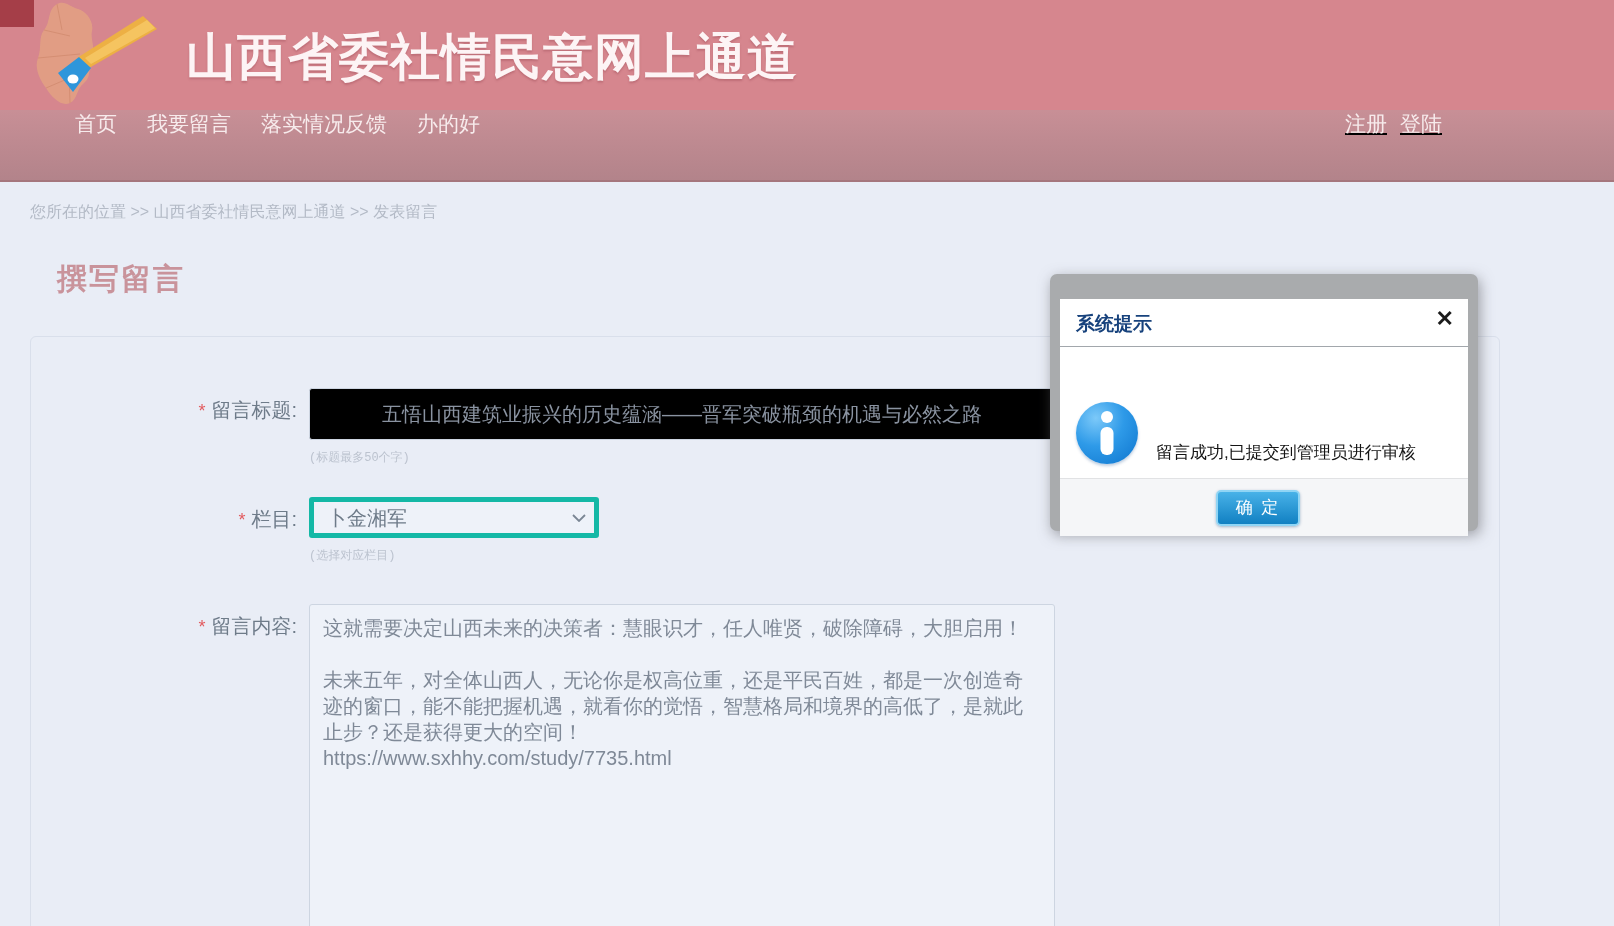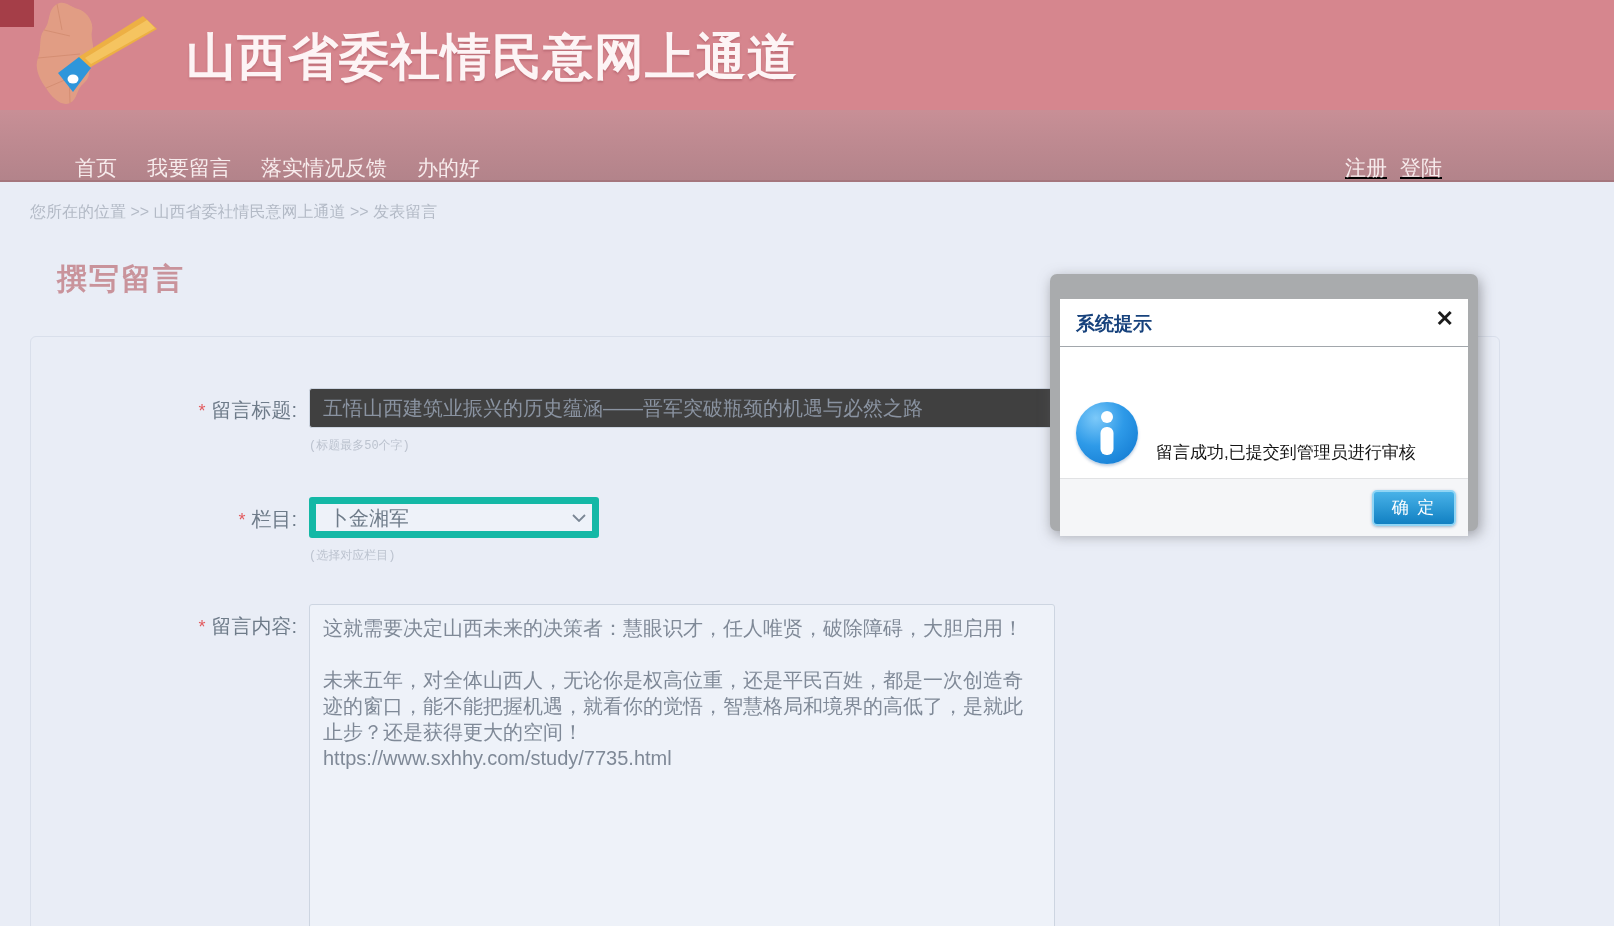--- a/index.html
+++ b/index.html
@@ -16,21 +16,21 @@
   .logo-svg { position:absolute; left:25px; top:2px; }
   .site-title {
     position:absolute; left:186px; top:24px;
     font-size:50px; font-weight:bold; letter-spacing:1px;
     color:#fdf4f5; text-shadow:0 2px 2px rgba(150,70,80,0.35);
     white-space:nowrap;
   }
 
   
   .main-nav {
-    height:72px; display:flex; align-items:flex-end;
+    height:72px; display:flex; align-items:flex-start;
     background:linear-gradient(#c88f96,#b2838a);
     padding:0 172px 0 75px;
     box-shadow:inset 0 -2px 0 rgba(140,95,100,0.35);
   }
   .nav-item { color:#f7ebec; font-size:21px; margin-right:30px; cursor:pointer; white-space:nowrap; }
   .nav-auth { margin-left:auto; display:flex;text-decoration:underline; }
   .nav-auth .nav-item { margin-right:0; margin-left:13px; }
 
   
   .breadcrumb { padding:20px 14px 0 30px; font-size:16px; color:#b3bac6; }
@@ -47,30 +47,31 @@
   .row-title   { top:51px; }
   .row-column  { top:160px; }
   .row-content { top:267px; }
   .form-label {
     width:250px; text-align:right; padding-top:9px;
     font-size:20px; color:#6e7b89; white-space:nowrap;
   }
   .required { color:#e25b5f; margin-right:6px; font-size:18px; }
   .field-col { margin-left:12px; }
   .text-input {
-    width:746px; height:40px;
-    border:1px solid #cdd5e1; border-radius:3px; background:#404040;
+    width:746px; height:52px;
+    border:1px solid #cdd5e1; border-radius:3px; background:#000000;
     font-size:20px; color:#8a93a1; padding:0 13px;
     font-family:"Liberation Sans", sans-serif;
+    text-align:center;
   }
   .field-hint { margin-top:9px; font-size:12px; color:#bcc3cf;font-family:Liberation Mono, monospace; }
   .select-wrap { position:relative; width:290px; }
   .column-select {
     width:290px; height:41px; appearance:none; -webkit-appearance:none;
-    border:7px solid #14b8a6; border-radius:3px; background:#eef2f9;
+    border:5px solid #14b8a6; border-radius:3px; background:#eef2f9;
     font-size:20px; color:#6e7b89; padding:0 34px 0 13px;
     font-family:"Liberation Sans", sans-serif;
   }
   .chevron-down { position:absolute; right:13px; top:17px; pointer-events:none; }
   .content-textarea {
     width:746px; height:400px; resize:none;
     border:1px solid #cdd5e1; border-radius:3px; background:#eef2f9;
     font-size:20px; line-height:26px; color:#7f8997; padding:10px 13px;
     font-family:"Liberation Sans", sans-serif;
   }
@@ -92,21 +93,21 @@
   .info-icon {
     width:62px; height:62px; border-radius:50%; flex-shrink:0; position:relative;
     background:radial-gradient(circle at 32% 26%, #7cc9f9 0%, #2e9ae8 45%, #0d74cd 100%);
     box-shadow:0 2px 3px rgba(40,90,150,0.3);
   }
   .info-dot { position:absolute; left:50%; top:9px;  transform:translateX(-50%); width:12px; height:12px; background:#fff; border-radius:50%; }
   .info-bar { position:absolute; left:50%; top:25px; transform:translateX(-50%); width:13px; height:28px; background:#fff; border-radius:6px; }
   .modal-message { margin-left:18px; font-size:17px; color:#141414; }
   .modal-footer {
     height:58px; background:#f5f6f8; border-top:1px solid #e1e2e4;
-    display:flex; align-items:center; justify-content:flex-end; padding-right:12px;
+    display:flex; align-items:center; justify-content:center; padding-right:12px;
   }
   .ok-button {
     width:84px; height:36px;
     background:linear-gradient(#48b2e8,#1180c2);
     border:2px solid #90d5f5; border-radius:5px;
     color:#fff; font-size:17px; letter-spacing:2px;
     display:flex; align-items:center; justify-content:center;
     cursor:pointer; box-shadow:0 1px 3px rgba(0,60,120,0.35);
   }
 </style>

